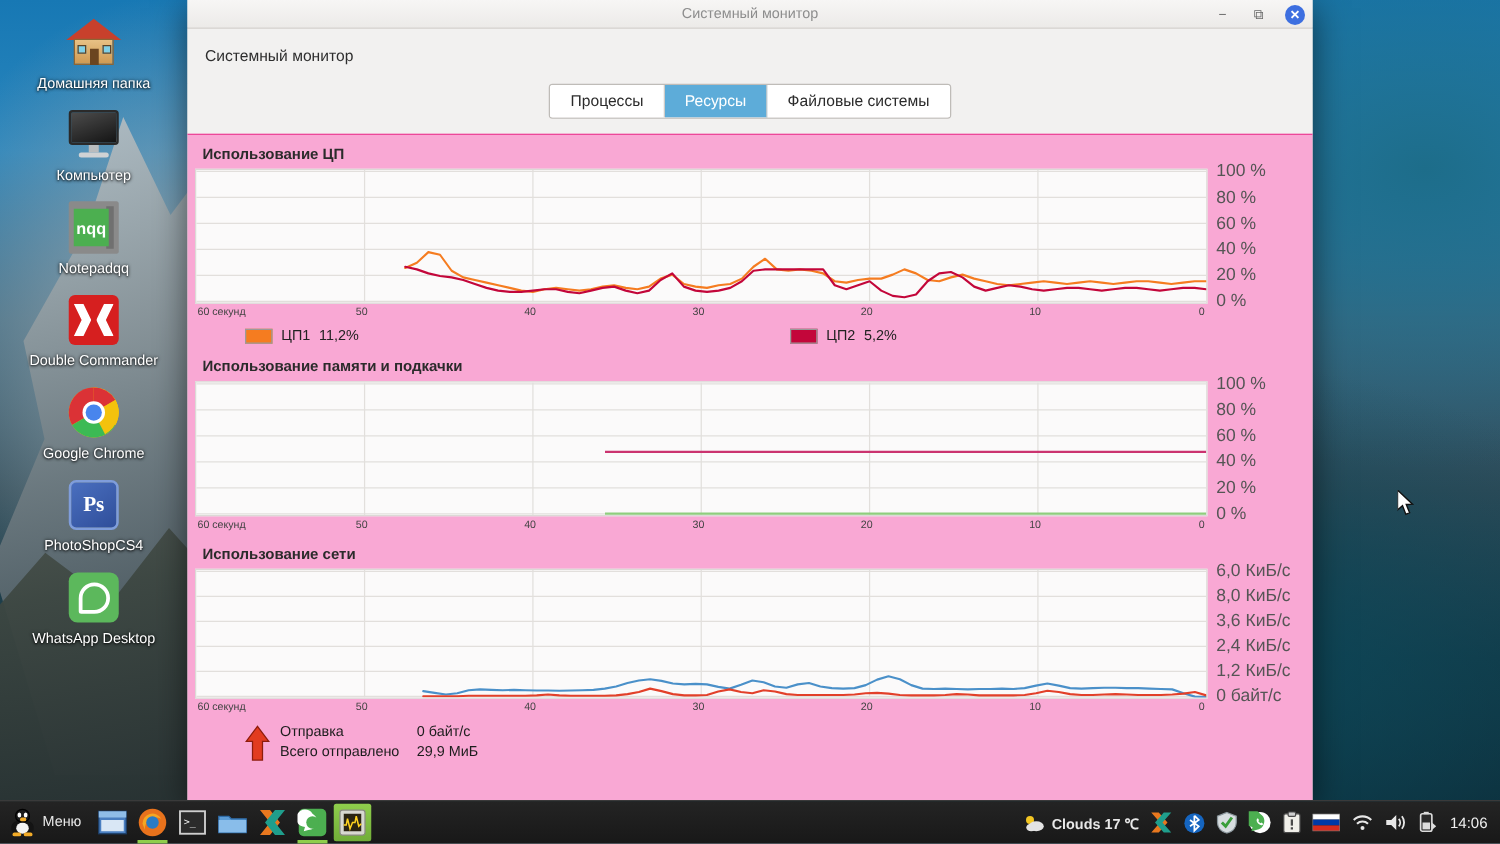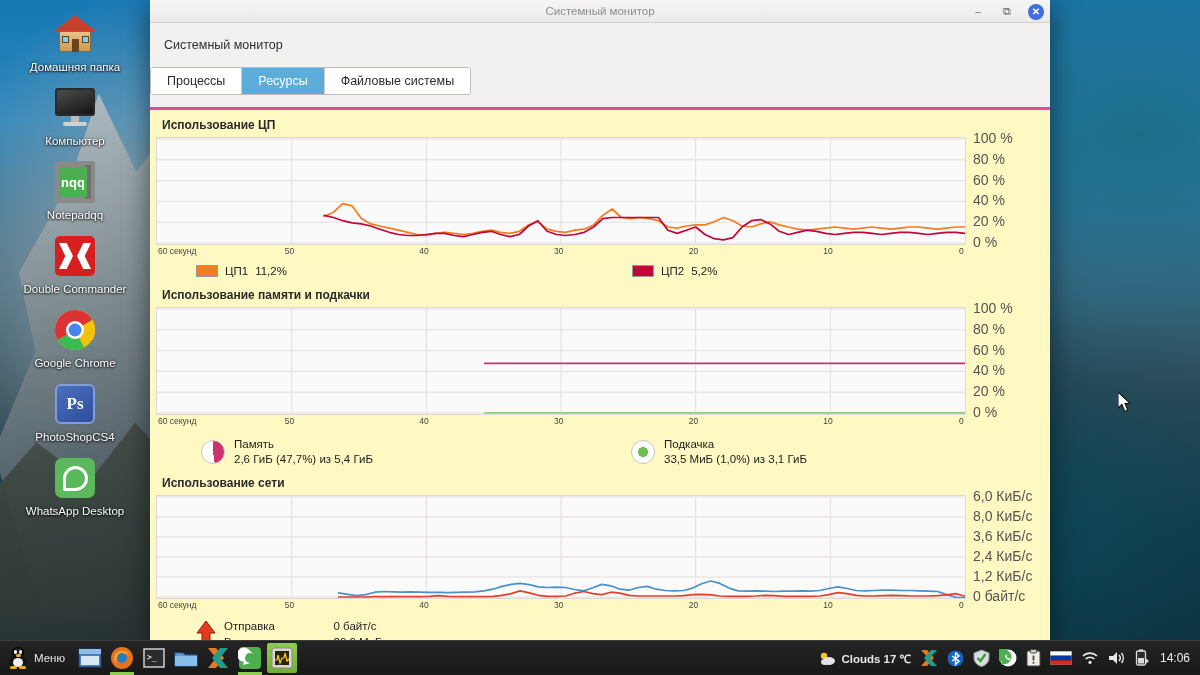--- a/index.html
+++ b/index.html
@@ -107,30 +107,30 @@
   }
   .wbtns { position:absolute; right: 6px; top: 0; height: 23px; display:flex; align-items:center; gap: 13px; }
   .wbtn { width: 16px; height: 16px; display:flex; align-items:center; justify-content:center;
     color:#6a6a6a; font-size: 11px; cursor: default; }
   .wbtn.close { background:#3d6fe0; color:#fff; border-radius:50%; font-size:10px; font-weight:bold; }
 
   .appbar { height: 44px; display:flex; align-items:center; padding: 0 14px;
     background:#f2f1f0; flex: 0 0 auto; }
   .appbar .app-title { font-size: 12.5px; color:#2e2e2e; }
 
-  .tabrow { height: 40px; display:flex; align-items:flex-start; 
+  .tabrow { height: 40px; display:flex; align-items:flex-start; justify-content:center;
     background:#f2f1f0; flex: 0 0 auto; }
   .tabs { display:flex; border:1px solid #bfbcb8; border-radius:3px; overflow:hidden; background:#fff; }
   .tab { padding: 6px 16px; font-size:12.5px; color:#2b2b2b; background:#fff;
     border-right:1px solid #cfccc8; cursor:default; white-space:nowrap; }
   .tab:last-child { border-right:none; }
   .tab.active { background:#5dacd9; color:#fff; }
 
-  .content { flex:1 1 auto; background:#fef9c3; padding: 4px 0 0 0; overflow:hidden;
-    border-top:3px solid #ec4899; }
+  .content { flex:1 1 auto; background:#f9a8d4; padding: 4px 0 0 0; overflow:hidden;
+    border-top:1px solid #ec4899; }
 
   .section-title { font-size: 12px; font-weight: bold; color:#2b2b2b; padding: 4px 0 5px 6px; }
   .section { padding: 0 6px 0 6px; }
 
   .graph-wrap { display:flex; }
   .graph-box { position:relative; background:#fbfafa; border:1px solid #dcd9d6; }
   .y-labels { position:relative; width: 58px; }
   .y-labels span { position:absolute; left: 7px; font-size: 14px; color:#555; transform: translateY(-50%); white-space:nowrap; }
   .x-labels { position:relative; height: 14px; }
   .x-labels span { position:absolute; font-size: 8.5px; color:#444; white-space:nowrap; }
@@ -377,36 +377,20 @@
         </div>
         <div class="x-labels" id="mem-x" style="width:810px;">
             <span style="left: 2px; top: 1px;">60 секунд</span>
             <span style="left: 128.667px; top: 1px;">50</span>
             <span style="left: 263.333px; top: 1px;">40</span>
             <span style="left: 398px; top: 1px;">30</span>
             <span style="left: 532.667px; top: 1px;">20</span>
             <span style="left: 667.333px; top: 1px;">10</span>
             <span style="left: 803px; top: 1px;">0</span>
           </div>
-        <div class="mem-legend">
-          <div class="mem-item" style="width:430px;">
-            <div class="pie" style="background:conic-gradient(#cb336f 0% 47.7%, #ffffff 47.7% 100%);"></div>
-            <div class="mem-texts">
-              <div>Память</div>
-              <div>2,6 ГиБ (47,7%) из 5,4 ГиБ</div>
-            </div>
-          </div>
-          <div class="mem-item">
-            <div class="pie" style="background:radial-gradient(circle at 50% 50%, #6fbf4e 0 5px, #ffffff 5px 100%);"></div>
-            <div class="mem-texts">
-              <div>Подкачка</div>
-              <div>33,5 МиБ (1,0%) из 3,1 ГиБ</div>
-            </div>
-          </div>
-        </div>
       </div>
 
       <div class="section" style="padding-top:5px;">
         <div class="section-title">Использование сети</div>
         <div class="graph-wrap">
           <div class="graph-box" id="net-graph" style="width:810px;height:104px;">
               <svg width="808" height="102" style="display: block;">
                 <line x1="0" x2="808" y1="1" y2="1" stroke="#e2dfdc" stroke-width="1"></line>
                 <line x1="0" x2="808" y1="21" y2="21" stroke="#e2dfdc" stroke-width="1"></line>
                 <line x1="0" x2="808" y1="41" y2="41" stroke="#e2dfdc" stroke-width="1"></line>

